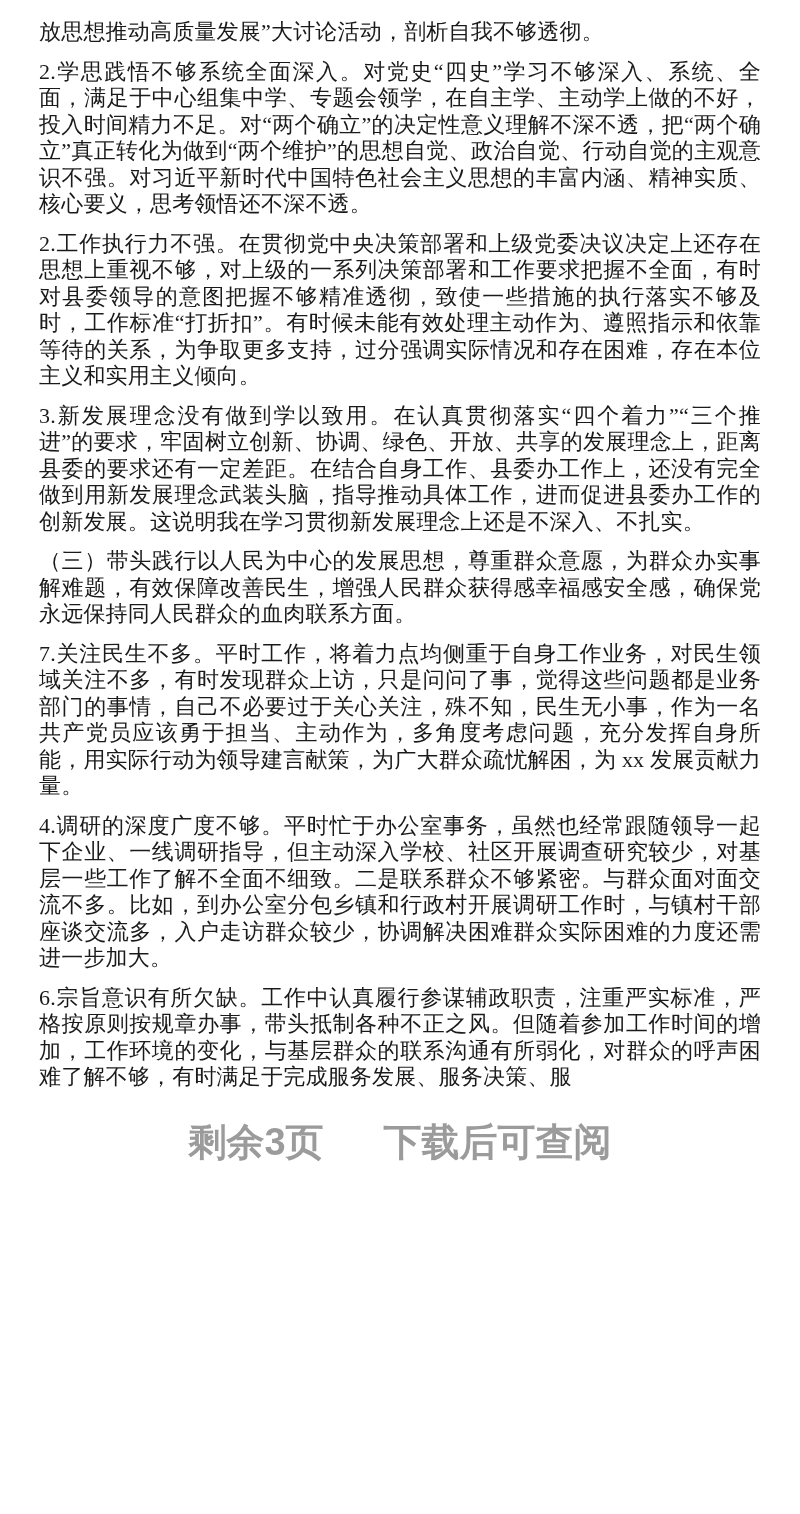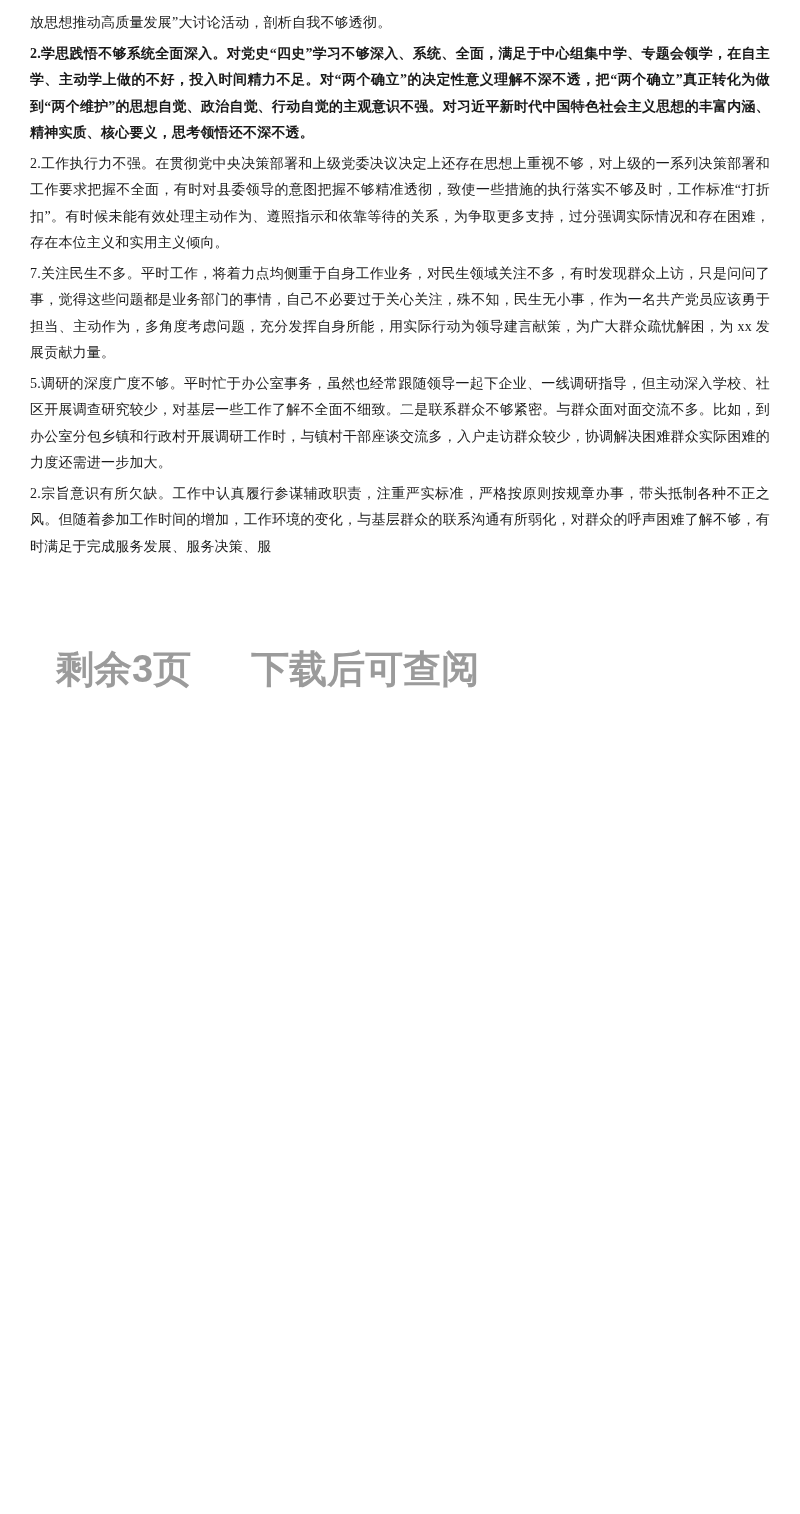--- a/index.html
+++ b/index.html
@@ -12,32 +12,32 @@
     height: 1514px;
     overflow: hidden;
     font-family: "Liberation Serif", "DejaVu Serif", serif;
     color: #1a1a1a;
   }
   .page {
     padding: 6px 26px 0 26px;
     box-sizing: border-box;
   }
   p.para {
-    margin: 4px;
-    font-size: 14px;
+    margin: 13px;
+    font-size: 22px;
     line-height: 26.5px;
     text-align: justify;
     letter-spacing: 0.2px;
     word-break: break-all;
   }
-  .gap-lg { margin-top: 52px; font-weight: bold; }
+  .gap-lg { margin-top: 52px; }
   .gap-sm { margin-top: 26px; }
   .footer-banner {
-    margin-top: 84px;
-    text-align: left;
+    margin-top: 26px;
+    text-align: center;
     color: #9b9b9b;
     font-weight: bold;
     font-size: 38px;
     font-family: "Liberation Sans", "DejaVu Sans", sans-serif;
     cursor: pointer;
     user-select: none;
     white-space: nowrap;
   }
   .footer-banner span { margin: 0 30px; }
 </style>
@@ -48,25 +48,27 @@
 
   <p class="para">放思想推动高质量发展”大讨论活动，剖析自我不够透彻。</p>
 
   <p class="para gap-lg">2.学思践悟不够系统全面深入。对党史“四史”学习不够深入、系统、全面，满足于中心组集中学、专题会领学，在自主学、主动学上做的不好，投入时间精力不足。对“两个确立”的决定性意义理解不深不透，把“两个确立”真正转化为做到“两个维护”的思想自觉、政治自觉、行动自觉的主观意识不强。对习近平新时代中国特色社会主义思想的丰富内涵、精神实质、核心要义，思考领悟还不深不透。</p>
 
 
 
 
   <p class="para">2.工作执行力不强。在贯彻党中央决策部署和上级党委决议决定上还存在思想上重视不够，对上级的一系列决策部署和工作要求把握不全面，有时对县委领导的意图把握不够精准透彻，致使一些措施的执行落实不够及时，工作标准“打折扣”。有时候未能有效处理主动作为、遵照指示和依靠等待的关系，为争取更多支持，过分强调实际情况和存在困难，存在本位主义和实用主义倾向。</p>
 
+  <p class="para">3.新发展理念没有做到学以致用。在认真贯彻落实“四个着力”“三个推进”的要求，牢固树立创新、协调、绿色、开放、共享的发展理念上，距离县委的要求还有一定差距。在结合自身工作、县委办工作上，还没有完全做到用新发展理念武装头脑，指导推动具体工作，进而促进县委办工作的创新发展。这说明我在学习贯彻新发展理念上还是不深入、不扎实。</p>
 
+  <p class="para">（三）带头践行以人民为中心的发展思想，尊重群众意愿，为群众办实事解难题，有效保障改善民生，增强人民群众获得感幸福感安全感，确保党永远保持同人民群众的血肉联系方面。</p>
 
   <p class="para">7.关注民生不多。平时工作，将着力点均侧重于自身工作业务，对民生领域关注不多，有时发现群众上访，只是问问了事，觉得这些问题都是业务部门的事情，自己不必要过于关心关注，殊不知，民生无小事，作为一名共产党员应该勇于担当、主动作为，多角度考虑问题，充分发挥自身所能，用实际行动为领导建言献策，为广大群众疏忧解困，为 xx 发展贡献力量。</p>
 
-  <p class="para">5.调研的深度广度不够。平时忙于办公室事务，虽然也经常跟随领导一起下企业、一线调研指导，但主动深入学校、社区开展调查研究较少，对基层一些工作了解不全面不细致。二是联系群众不够紧密。与群众面对面交流不多。比如，到办公室分包乡镇和行政村开展调研工作时，与镇村干部座谈交流多，入户走访群众较少，协调解决困难群众实际困难的力度还需进一步加大。</p>
+  <p class="para">4.调研的深度广度不够。平时忙于办公室事务，虽然也经常跟随领导一起下企业、一线调研指导，但主动深入学校、社区开展调查研究较少，对基层一些工作了解不全面不细致。二是联系群众不够紧密。与群众面对面交流不多。比如，到办公室分包乡镇和行政村开展调研工作时，与镇村干部座谈交流多，入户走访群众较少，协调解决困难群众实际困难的力度还需进一步加大。</p>
 
-  <p class="para">2.宗旨意识有所欠缺。工作中认真履行参谋辅政职责，注重严实标准，严格按原则按规章办事，带头抵制各种不正之风。但随着参加工作时间的增加，工作环境的变化，与基层群众的联系沟通有所弱化，对群众的呼声困难了解不够，有时满足于完成服务发展、服务决策、服</p>
+  <p class="para">6.宗旨意识有所欠缺。工作中认真履行参谋辅政职责，注重严实标准，严格按原则按规章办事，带头抵制各种不正之风。但随着参加工作时间的增加，工作环境的变化，与基层群众的联系沟通有所弱化，对群众的呼声困难了解不够，有时满足于完成服务发展、服务决策、服</p>
 
   <div class="footer-banner">
     <span>剩余3页</span><span>下载后可查阅</span>
   </div>
 
 </div>
 
 </body></html>

